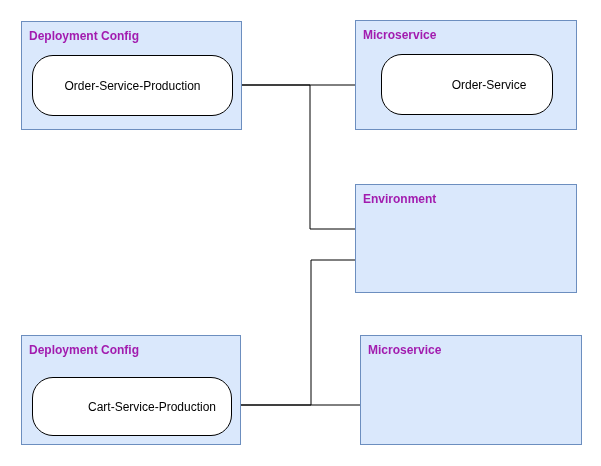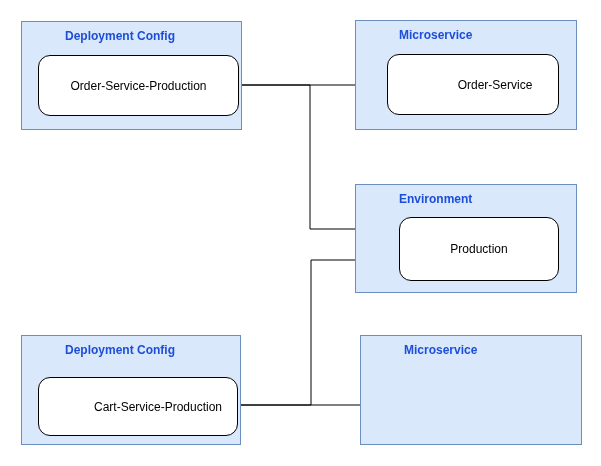--- a/index.html
+++ b/index.html
@@ -32,34 +32,32 @@
     box-sizing: border-box;
     background: #dae8fc;
     border: 1px solid #6c8ebf;
   }
   .group-label {
     position: absolute;
     left: 7px;
     top: 7px;
     font-size: 12px;
     font-weight: bold;
-    color: #1d4ed8;
+    color: #a21caf;
     white-space: nowrap;
-    margin-left: 36px;
   }
   .node {
     position: absolute;
     box-sizing: border-box;
     background: #ffffff;
     border: 1px solid #000000;
-    border-radius: 12px;
+    border-radius: 21px;
     display: flex;
     align-items: center;
     justify-content: center;
-    margin-left: 6px;
   }
   .node-label {
     font-size: 12px;
     color: #000000;
     white-space: nowrap;
     text-align: center;
   }
 
   
   #grp-dc1 { left: 21px;  top: 21px;  width: 221px; height: 109px; }
@@ -100,23 +98,20 @@
 
   <div class="group" id="grp-ms1">
     <div class="group-label">Microservice</div>
     <div class="node" id="node-os">
       <span class="node-label">Order-Service</span>
     </div>
   </div>
 
   <div class="group" id="grp-env">
     <div class="group-label">Environment</div>
-    <div class="node" id="node-prod">
-      <span class="node-label">Production</span>
-    </div>
   </div>
 
   <div class="group" id="grp-dc2">
     <div class="group-label">Deployment Config</div>
     <div class="node" id="node-csp">
       <span class="node-label">Cart-Service-Production</span>
     </div>
   </div>
 
   <div class="group" id="grp-ms2">

